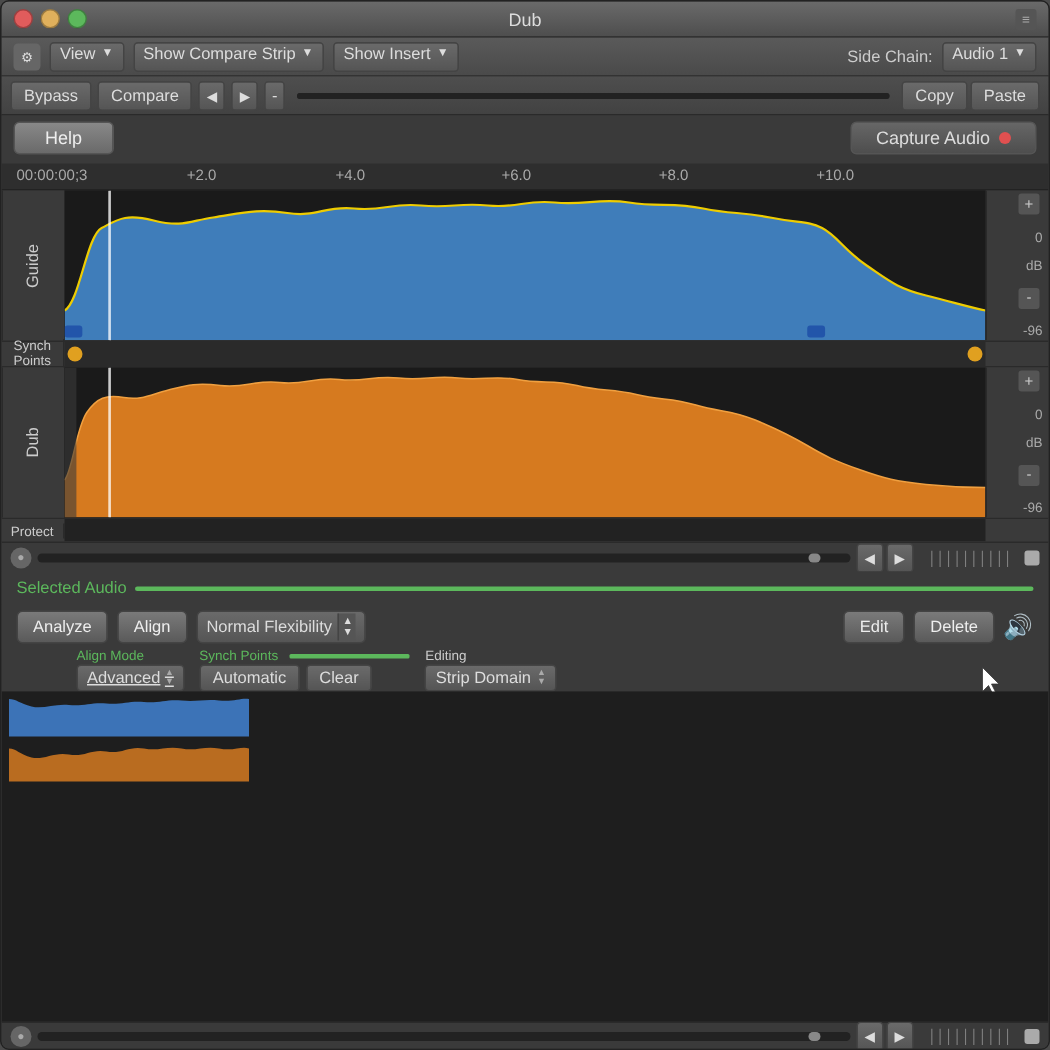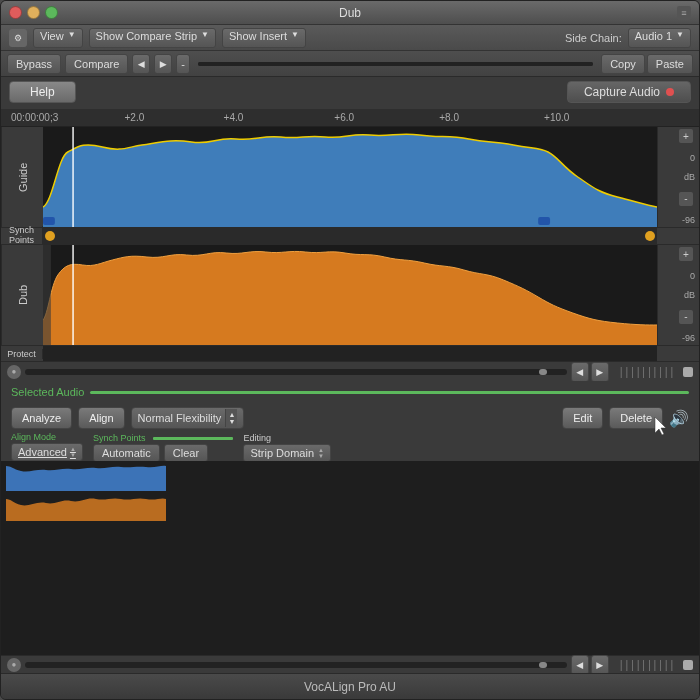--- a/index.html
+++ b/index.html
@@ -513,24 +513,25 @@
       display: flex;
       align-items: center;
       justify-content: center;
     }
 
     
     .mode-row {
       height: 28px;
       background: #3a3a3a;
       display: flex;
-      align-items: flex-start;
+      align-items: flex-end;
       padding: 0 10px;
       gap: 10px;
       flex-shrink: 0;
+      margin-left: 40px;
     }
     .mode-group {
       display: flex;
       flex-direction: column;
       gap: 1px;
     }
     .mode-group-label {
       font-size: 9px;
       color: #5cb85c;
       line-height: 1;
@@ -908,18 +909,15 @@
         <div class="scroll-thumb"></div>
       </div>
       <div class="scroll-nav">
         <div class="nav-btn">◀</div>
         <div class="nav-btn">▶</div>
       </div>
       <div style="font-size:9px;color:#888;padding-left:6px;">││││││││││</div>
       <div style="width:10px;height:10px;background:#aaa;border-radius:2px;margin-left:4px;"></div>
     </div>
 
-    <div class="footer">
-      <span class="footer-text">VocALign Pro AU</span>
-    </div>
 
   </div>
 </div>
 
 </body></html>

